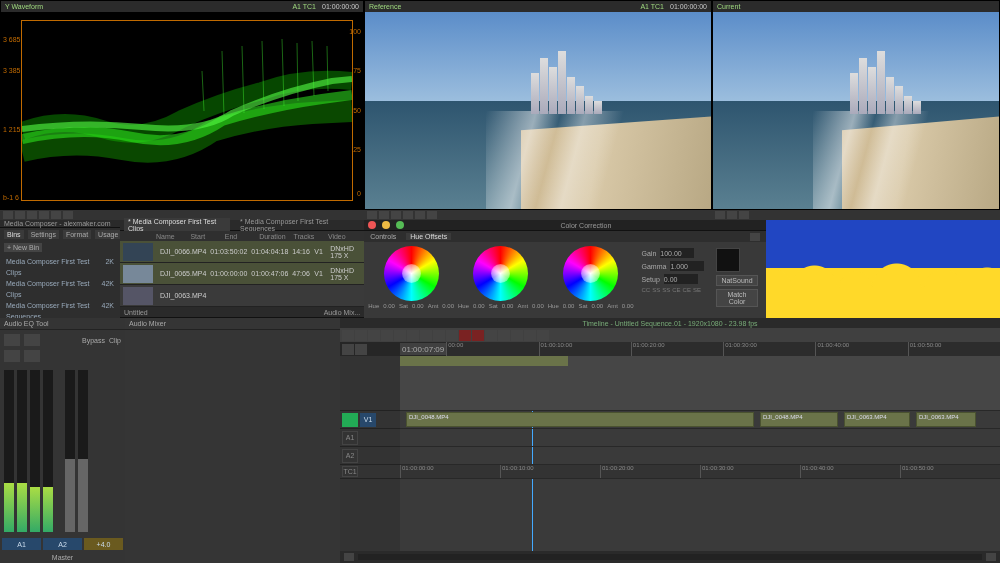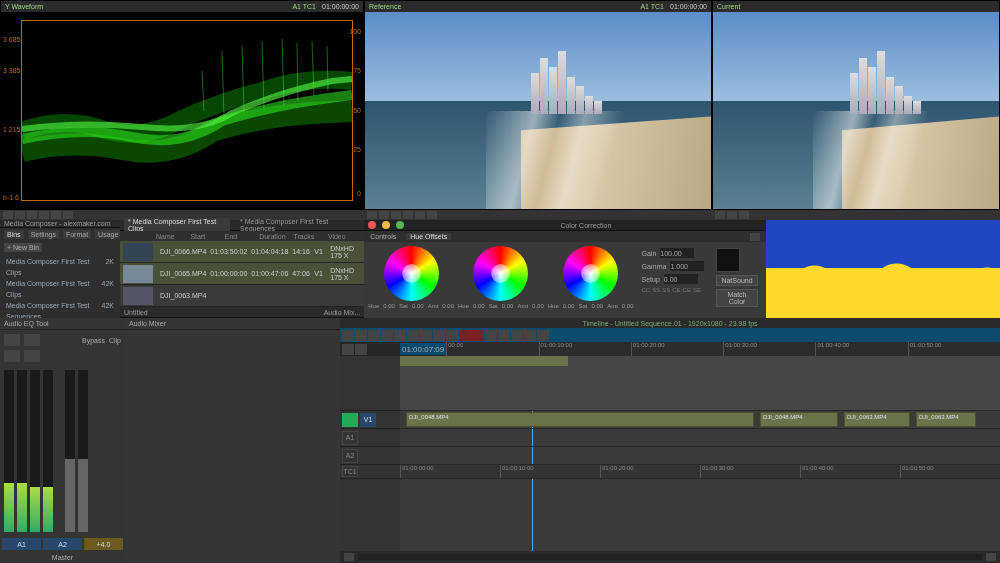--- a/index.html
+++ b/index.html
@@ -77,21 +77,21 @@
 .meter .lvl { height:30%; background:linear-gradient(to top,#3a6,#ad4); }
 .audio-bot { display:flex; gap:2px; padding:2px; }
 .audio-bot .b { flex:1; height:12px; background:#27486b; font-size:7px; display:flex; align-items:center; justify-content:center; color:#cde; }
 .audio-bot .b.y { background:#6a5a1f; }
 
 .mixer-panel { width:215px; background:#353535; }
 .mixer-panel .hdr { height:12px; display:flex; align-items:center; padding:0 4px; font-size:7px; border-bottom:1px solid #222; }
 
 .timeline { flex:1; display:flex; flex-direction:column; background:#3c3c3c; }
 .tl-hdr { height:10px; background:#2a2a2a; font-size:7px; color:#7a7; padding:0 4px; display:flex; align-items:center; }
-.tl-tools { height:14px; background:#0c4a6e; display:flex; align-items:center; gap:1px; padding:0 2px; }
+.tl-tools { height:14px; background:#404040; display:flex; align-items:center; gap:1px; padding:0 2px; }
 .tl-tools .b { width:12px; height:11px; background:#444; }
 .tl-tools .b.r { background:#7a2222; }
 .tl-ruler { height:12px; background:#2c2c2c; display:flex; position:relative; }
 .tl-ruler .t { flex:1; font-size:6px; color:#888; border-left:1px solid #555; padding-left:1px; }
 .tl-tracks { flex:1; display:flex; }
 .tr-heads { width:60px; background:#333; display:flex; flex-direction:column; }
 .tr-head { display:flex; align-items:center; gap:2px; padding:0 2px; font-size:7px; border-bottom:1px solid #222; }
 .tr-head .lab { width:16px;height:14px;background:#27486b;display:flex;align-items:center;justify-content:center;color:#cde; }
 .tr-head .lab.dk { background:#333;color:#888;border:1px solid #444; }
 .tr-area { flex:1; position:relative; background:#3a3a3a; }

